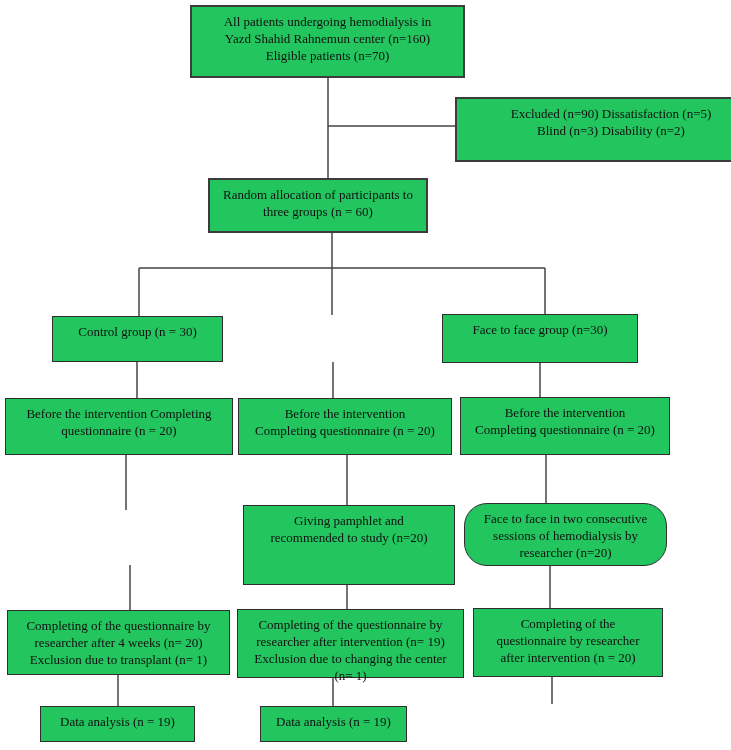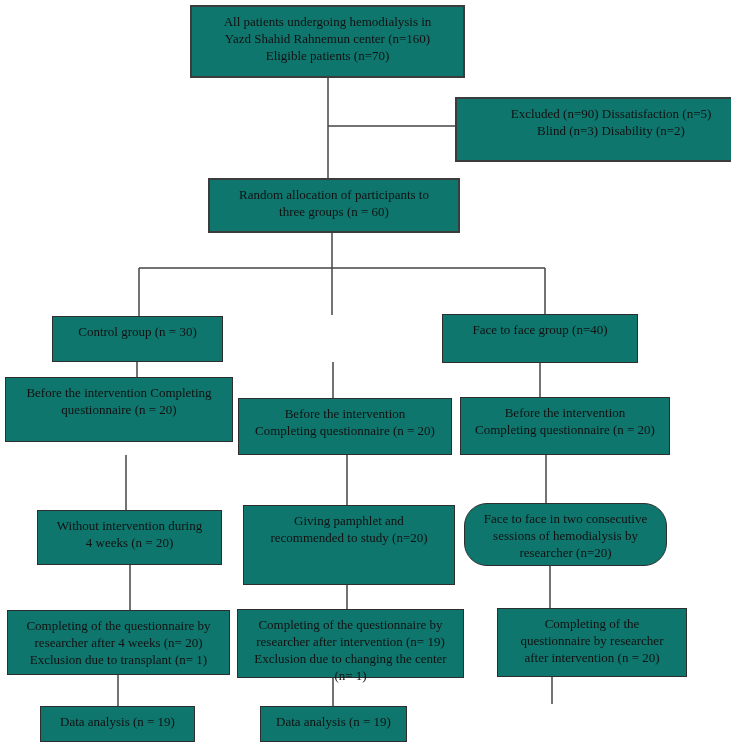--- a/index.html
+++ b/index.html
@@ -14,21 +14,21 @@
   }
   #connectors {
     position: absolute;
     left: 0; top: 0;
     width: 731px; height: 750px;
     pointer-events: none;
   }
   .box {
     position: absolute;
     border: 1.5px solid #2e2e2e;
-    background: #0f766e;
+    background: #22c55e;
     color: #111111;
     font-size: 13px;
     line-height: 17px;
     text-align: center;
     white-space: pre-line;
     padding: 6px 2px 0 2px;
     display: block;
   }
   .box.thick { border-width: 2px; border-color: #3c3c3c; }
 </style>
@@ -68,57 +68,55 @@
     </g>
   </svg>
 
   <div class="box thick" style="left:190px; top:5px;   width:275px; height:73px;">All patients undergoing hemodialysis in
 Yazd Shahid Rahnemun center (n=160)
 Eligible patients (n=70)</div>
 
   <div class="box thick" style="left:455px; top:97px;  width:312px; height:65px;">Excluded (n=90) Dissatisfaction (n=5)
 Blind (n=3) Disability (n=2)</div>
 
-  <div class="box thick" style="left:208px; top:178px; width:252px; height:55px;">Random allocation of participants to
+  <div class="box thick" style="left:208px; top:178px; width:220px; height:55px;">Random allocation of participants to
 three groups (n = 60)</div>
 
   <div class="box" style="left:52px;  top:316px; width:171px; height:46px;">Control group (n = 30)</div>
 
 
-  <div class="box" style="left:442px; top:314px; width:196px; height:49px;">Face to face group (n=40)</div>
+  <div class="box" style="left:442px; top:314px; width:196px; height:49px;">Face to face group (n=30)</div>
 
-  <div class="box" style="left:5px;   top:377px; width:228px; height:65px;">Before the intervention Completing
+  <div class="box" style="left:5px;   top:398px; width:228px; height:57px;">Before the intervention Completing
 questionnaire (n = 20)</div>
 
   <div class="box" style="left:238px; top:398px; width:214px; height:57px;">Before the intervention
 Completing questionnaire (n = 20)</div>
 
   <div class="box" style="left:460px; top:397px; width:210px; height:58px;">Before the intervention
 Completing questionnaire (n = 20)</div>
 
-  <div class="box" style="left:37px;  top:510px; width:185px; height:55px;">Without intervention during
-4 weeks (n = 20)</div>
 
   <div class="box" style="left:243px; top:505px; width:212px; height:80px;">Giving pamphlet and
 recommended to study (n=20)</div>
 
   <div class="box" style="left:464px; top:503px; width:203px; height:63px;border-radius:23px;">Face to face in two consecutive
 sessions of hemodialysis by
 researcher (n=20)</div>
 
   <div class="box" style="left:7px;   top:610px; width:223px; height:65px;">Completing of the questionnaire by
 researcher after 4 weeks (n= 20)
 Exclusion due to transplant (n= 1)</div>
 
   <div class="box" style="left:237px; top:609px; width:227px; height:69px;">Completing of the questionnaire by
 researcher after intervention (n= 19)
 Exclusion due to changing the center
 (n= 1)</div>
 
-  <div class="box" style="left:473px; top:608px; width:190px; height:69px;margin-left:24px;">Completing of the
+  <div class="box" style="left:473px; top:608px; width:190px; height:69px;">Completing of the
 questionnaire by researcher
 after intervention (n = 20)</div>
 
   <div class="box" style="left:40px;  top:706px; width:155px; height:36px;">Data analysis (n = 19)</div>
 
   <div class="box" style="left:260px; top:706px; width:147px; height:36px;">Data analysis (n = 19)</div>
 
 
 </div>
 

